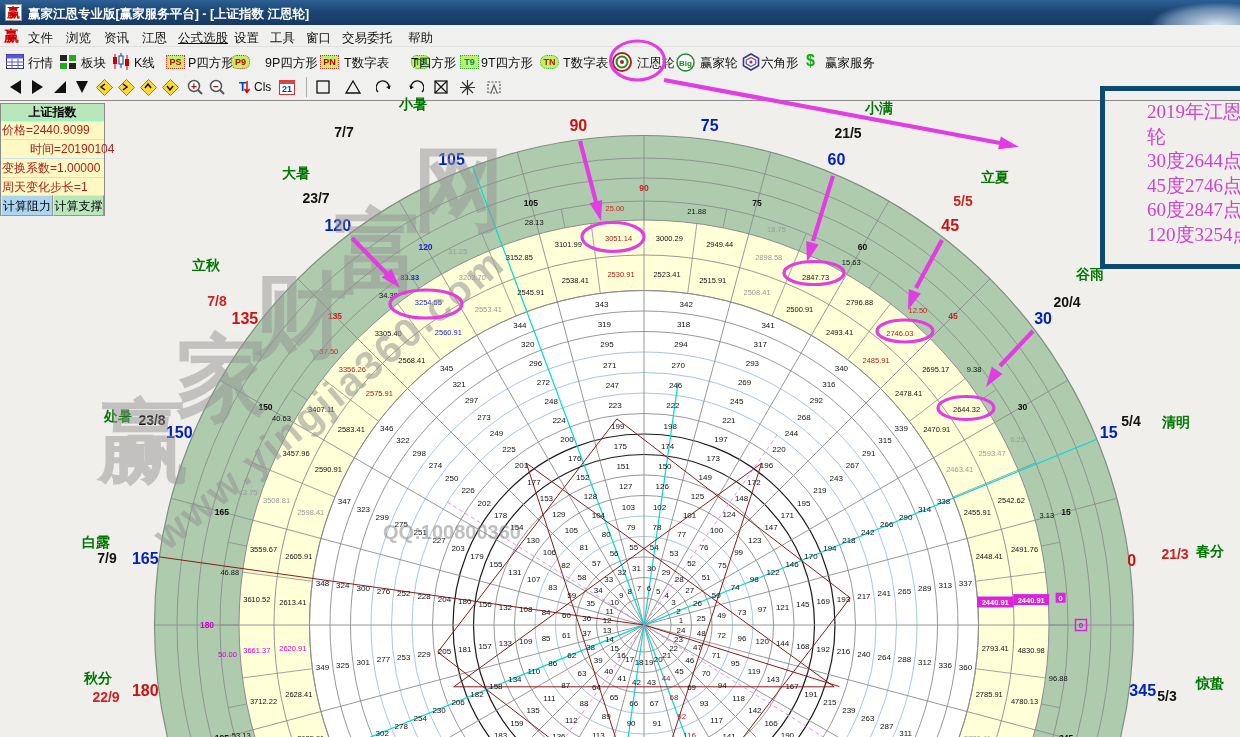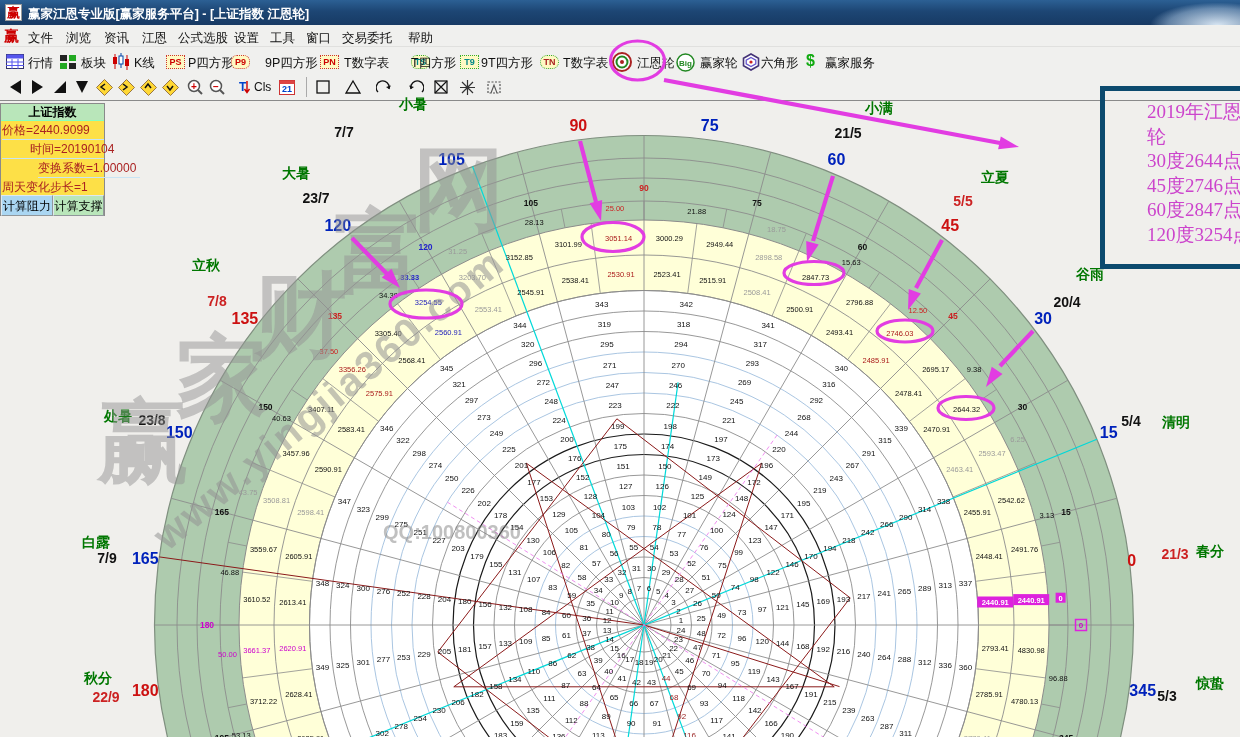--- a/index.html
+++ b/index.html
@@ -5,44 +5,44 @@
 #titlebar{position:absolute;left:0;top:0;width:1240px;height:25px;background:linear-gradient(180deg,#2c6094 0%,#1d4674 45%,#173a64 100%);}
 #titleglow{position:absolute;right:0;top:0;width:150px;height:25px;background:radial-gradient(ellipse 90px 30px at 85% 100%,rgba(225,238,250,0.95),rgba(190,215,240,0.45) 55%,rgba(190,215,240,0) 75%);}
 #titleicon{position:absolute;left:5px;top:4px;width:17px;height:17px;background:#fff;border:1px solid #999;color:#c00;font-weight:bold;font-size:13px;line-height:16px;text-align:center;}
 #titletext{position:absolute;left:28px;top:6px;color:#fff;font-size:12.5px;font-weight:bold;}
 #menubar{position:absolute;left:0;top:25px;width:1240px;height:22px;background:#f0f0ee;border-bottom:1px solid #e0e0de;}
 #menuicon{position:absolute;left:4px;top:27px;width:20px;height:17px;color:#c00;font-weight:bold;font-size:15px;line-height:17px;}
 .mi{position:absolute;top:30px;font-size:12.5px;color:#111;}
 #toolbar1{position:absolute;left:0;top:47px;width:1240px;height:27px;background:#f0f0ee;}
 #toolbar2{position:absolute;left:0;top:74px;width:1240px;height:27px;background:#f0f0ee;border-bottom:1px solid #8a8a8a;}
 .t1{position:absolute;top:55px;font-size:12.5px;color:#111;}
-.pbox{position:absolute;top:55px;width:19px;height:14px;font-size:9px;font-weight:bold;text-align:center;line-height:13px;background:#fef9c3;}
+.pbox{position:absolute;top:55px;width:19px;height:14px;font-size:9px;font-weight:bold;text-align:center;line-height:13px;background:#bef264;}
 .rb{border:1px dotted #c33;color:#c00;}
 .gb{border:1px dotted #3a3;color:#088;}
 .gbr{border:1px dotted #3a3;color:#a22;}
-#panel{position:absolute;left:0;top:103px;width:105px;height:113px;border:1px solid #8a8a8a;background:#fde047;z-index:5;}
+#panel{position:absolute;left:0;top:103px;width:105px;height:113px;border:1px solid #8a8a8a;background:#fef9c3;z-index:5;}
 #phead{position:absolute;left:0;top:0;width:103px;height:17px;background:#b9e6ba;color:#000;font-size:12px;font-weight:bold;text-align:center;line-height:17px;border-bottom:1px solid #8fb;}
 .prow{position:absolute;left:1px;width:102px;height:19px;color:#a22;font-size:12px;line-height:19px;white-space:nowrap;border-bottom:1px solid #c8e4f4;}
 .pbtn{position:absolute;font-size:12px;height:21px;line-height:20px;text-align:center;border:1px outset #dfe9ef;color:#000;}
 #redbox{position:absolute;left:1100px;top:86px;width:191px;height:183px;border:5px solid #0c4a6e;z-index:40;padding-left:28px;}
 #redbox div{margin-left:14px;color:#cc44cc;font-family:"Liberation Serif",serif;font-size:19px;line-height:24.5px;}
 #mainsvg{position:absolute;left:0;top:0;z-index:30;}
 .ic2{position:absolute;top:79px;}
 </style></head><body>
 <div id="titlebar"></div>
 <div id="titleglow"></div>
 <div id="titleicon">赢</div>
 <div id="titletext">赢家江恩专业版[赢家服务平台] - [上证指数 江恩轮]</div>
 <div id="menubar"></div>
 <div id="menuicon">赢</div>
 <span class="mi" style="left:28px;font-family:Liberation Mono, monospace;">文件</span>
 <span class="mi" style="left:66px;">浏览</span>
 <span class="mi" style="left:104px;">资讯</span>
 <span class="mi" style="left:142px;text-align:right;">江恩</span>
-<span class="mi" style="left:178px;">公式选股</span>
+<span class="mi" style="left:178px;text-decoration:underline;">公式选股</span>
 <span class="mi" style="left:234px;">设置</span>
 <span class="mi" style="left:270px;">工具</span>
 <span class="mi" style="left:306px;">窗口</span>
 <span class="mi" style="left:342px;">交易委托</span>
 <span class="mi" style="left:408px;">帮助</span>
 <div id="toolbar1"></div>
 <div id="toolbar2"></div>
 <svg style="position:absolute;left:6px;top:54px;" width="18" height="15">
     <rect x="0.5" y="0.5" width="17" height="14" fill="#fff" stroke="#336"></rect>
     <rect x="0.5" y="0.5" width="17" height="4" fill="#55e"></rect>
@@ -170,21 +170,21 @@
     <path d="M3,3 14,14 M14,3 3,14 M8.5,1 8.5,16 M1,8.5 16,8.5" stroke="#333" stroke-width="1.2"></path>
   </svg>
 <svg class="ic2" style="left:486px;" width="17" height="17">
     <rect x="2" y="3" width="12" height="11" fill="none" stroke="#555" stroke-width="1.2" stroke-dasharray="2,1.5"></rect>
     <path d="M5,14 8,6 11,14" fill="none" stroke="#555" stroke-width="1.1"></path>
   </svg>
 <div id="panel">
 <div id="phead">上证指数</div>
 <div class="prow" style="top:17px;">价格=2440.9099</div>
 <div class="prow" style="top:36px;padding-left:28px;">时间=20190104</div>
-<div class="prow" style="top:55px;margin-left:36px;">变换系数=1.00000</div>
+<div class="prow" style="top:55px;">变换系数=1.00000</div>
 <div class="prow" style="top:74px;">周天变化步长=1</div>
 <div class="pbtn" style="left:0;top:91px;width:52px;background:#aad6f2;">计算阻力</div>
 <div class="pbtn" style="left:52px;top:91px;width:51px;background:#b9e6ba;">计算支撑</div>
 </div>
 <div id="redbox">
 <div style="margin-top:9px;">2019年江恩轮中轮</div>
 <div>30度2644点</div>
 <div>45度2746点</div>
 <div>60度2847点</div>
 <div>120度3254点</div>

